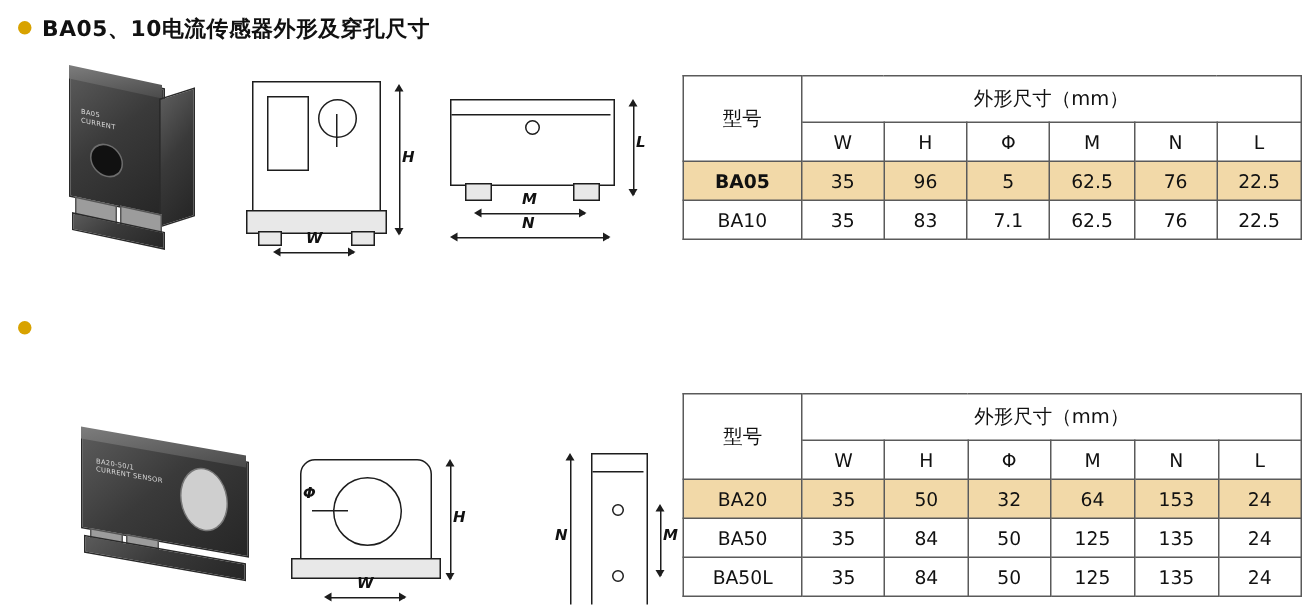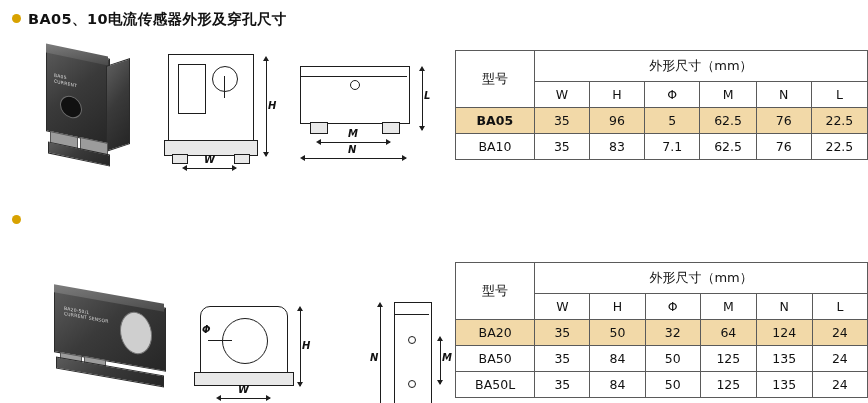--- a/index.html
+++ b/index.html
@@ -348,21 +348,21 @@
       <td class="sub-cell num-col">M</td>
       <td class="sub-cell num-col">N</td>
       <td class="sub-cell num-col">L</td>
     </tr>
     <tr class="row-hl">
       <td class="data-cell" style="font-weight:normal;">BA20</td>
       <td class="data-cell">35</td>
       <td class="data-cell">50</td>
       <td class="data-cell">32</td>
       <td class="data-cell">64</td>
-      <td class="data-cell">124</td>
+      <td class="data-cell">153</td>
       <td class="data-cell">24</td>
     </tr>
     <tr>
       <td class="data-cell">BA50</td>
       <td class="data-cell">35</td>
       <td class="data-cell">84</td>
       <td class="data-cell">50</td>
       <td class="data-cell">125</td>
       <td class="data-cell">135</td>
       <td class="data-cell">24</td>

